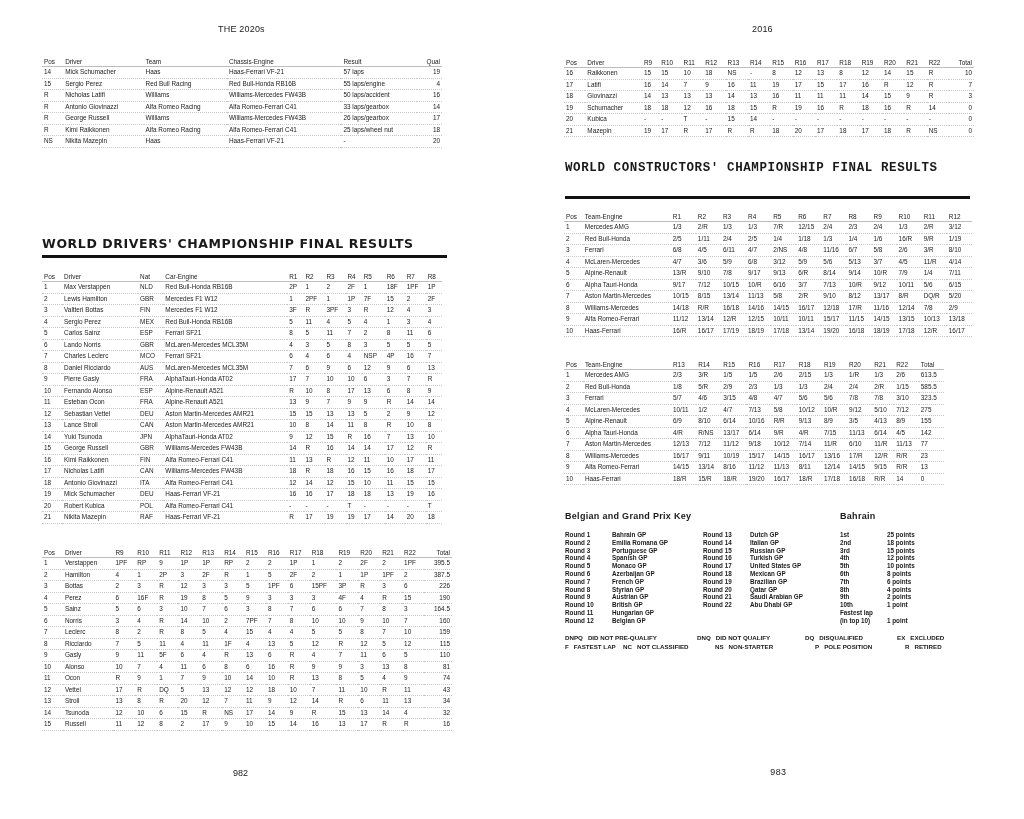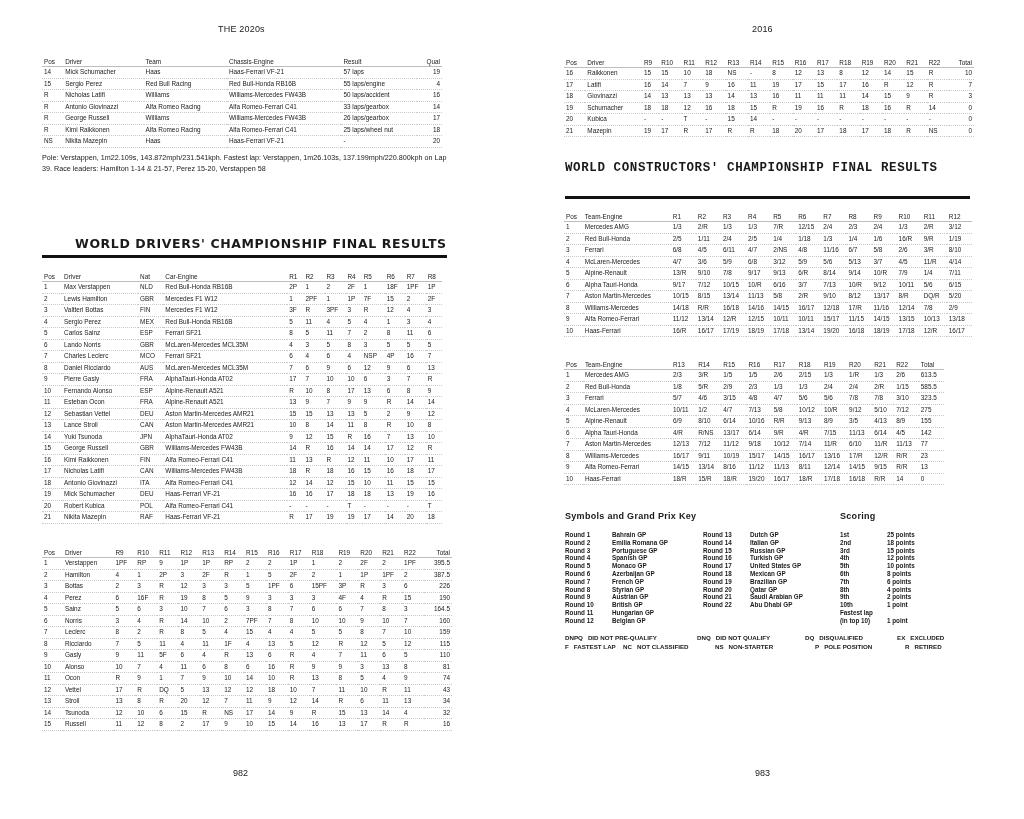--- a/index.html
+++ b/index.html
@@ -93,23 +93,22 @@
           <td>NS</td>
           <td>Nikita Mazepin</td>
           <td>Haas</td>
           <td>Haas-Ferrari VF-21</td>
           <td>-</td>
           <td class="num">20</td>
         </tr>
       </tbody>
     </table>
 
-  <div class="note" style="left:42px; top:153px; width:405px;">Pole: Verstappen, 1m22.109s, 143.872mph/231.541kph. Fastest lap: Verstappen, 1m26.103s, 137.199mph/220.800kph on Lap 39. Race leaders: Hamilton 1-14 &amp; 21-57, Perez 15-20, Verstappen 58</div>
-
-  <div class="section-title" style="left:42px; top:236px; width:410px;margin-left:33px;">World Drivers' Championship Final Results</div>
+
+  <div class="section-title" style="left:42px; top:236px; width:410px;">World Drivers' Championship Final Results</div>
   <div class="rule" style="left:42px; top:255px; width:405px;"></div>
 
   <table class="t" id="drivers-a" style="left:42px; top:272px; width:400px;">
       <thead>
         <tr>
           <th>Pos</th>
           <th>Driver</th>
           <th>Nat</th>
           <th>Car-Engine</th>
           <th>R1</th>
@@ -1228,21 +1227,21 @@
           <td>18/R</td>
           <td>17/18</td>
           <td>16/18</td>
           <td>R/R</td>
           <td>14</td>
           <td>0</td>
         </tr>
       </tbody>
     </table>
 
-  <div class="key-title" style="left:53px; top:511px;">Symbols and Grand Prix Key</div>
+  <div class="key-title" style="left:53px; top:511px;">Belgian and Grand Prix Key</div>
   <div class="key-grid" id="key-col1" style="left:53px; top:531px;">
       <div class="row">
         <span style="width: 47px;">Round 1</span>
         <span>Bahrain GP</span>
       </div>
       <div class="row">
         <span style="width: 47px;">Round 2</span>
         <span>Emilia Romana GP</span>
       </div>
       <div class="row">
@@ -1322,21 +1321,21 @@
       <div class="row">
         <span style="width: 47px;">Round 21</span>
         <span>Saudi Arabian GP</span>
       </div>
       <div class="row">
         <span style="width: 47px;">Round 22</span>
         <span>Abu Dhabi GP</span>
       </div>
     </div>
 
-  <div class="key-title" style="left:328px; top:511px;">Scoring</div>
+  <div class="key-title" style="left:328px; top:511px;">Bahrain</div>
   <div class="key-grid" id="scoring-grid" style="left:328px; top:531px;">
       <div class="row">
         <span style="width: 47px;">1st</span>
         <span>25 points</span>
       </div>
       <div class="row">
         <span style="width: 47px;">2nd</span>
         <span>18 points</span>
       </div>
       <div class="row">
@@ -1377,14 +1376,14 @@
       </div>
       <div class="row">
         <span style="width: 47px;">(in top 10)</span>
         <span>1 point</span>
       </div>
     </div>
 
   <div class="legend" id="legend1" style="left:53px; top:633px;"><span class="item" style="width: 132px;"><span style="margin-right: 5px;">DNPQ</span><span>DID NOT PRE-QUALIFY</span></span><span class="item" style="width: 108px;"><span style="margin-right: 5px;">DNQ</span><span>DID NOT QUALIFY</span></span><span class="item" style="width: 92px;"><span style="margin-right: 5px;">DQ</span><span>DISQUALIFIED</span></span><span class="item" style="width: 70px;"><span style="margin-right: 5px;">EX</span><span>EXCLUDED</span></span></div>
   <div class="legend" id="legend2" style="left:53px; top:642px;"><span class="item" style="width: 58px;"><span style="margin-right: 5px;">F</span><span>FASTEST LAP</span></span><span class="item" style="width: 92px;"><span style="margin-right: 5px;">NC</span><span>NOT CLASSIFIED</span></span><span class="item" style="width: 100px;"><span style="margin-right: 5px;">NS</span><span>NON-STARTER</span></span><span class="item" style="width: 90px;"><span style="margin-right: 5px;">P</span><span>POLE POSITION</span></span><span class="item" style="width: 60px;"><span style="margin-right: 5px;">R</span><span>RETIRED</span></span></div>
 
-  <div class="folio" style="left:243px;">983</div>
+  <div class="folio" style="left:258px;font-family:Liberation Mono, monospace;">983</div>
 </div>
 
 </body></html>

